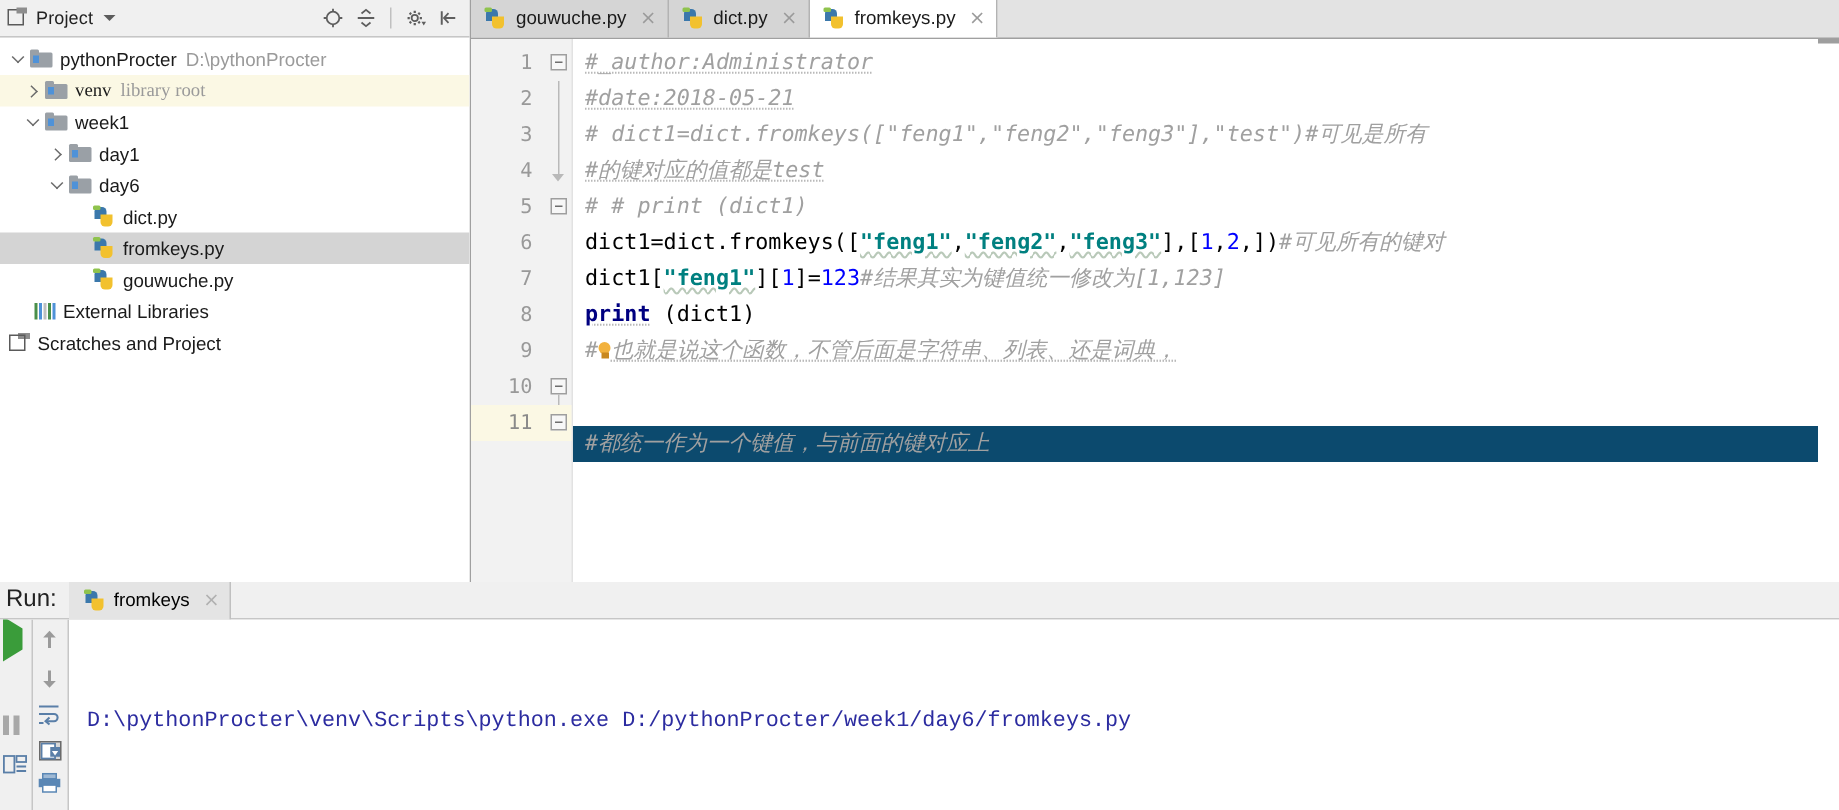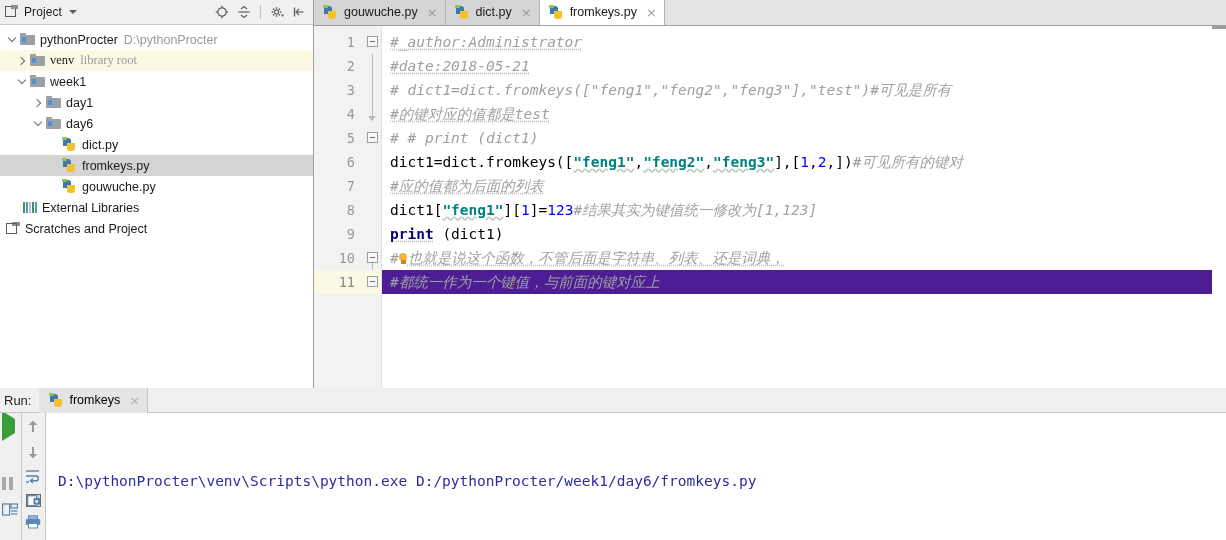--- a/index.html
+++ b/index.html
@@ -203,21 +203,21 @@
   #code {
     flex: 1; padding-top: 4px; position: relative;
     font-family: "DejaVu Sans Mono", monospace;
     font-size: 14.5px;
     overflow: hidden;
   }
   .cl {
     height: 24px; line-height: 24px; white-space: pre; padding-left: 8px;
     position: relative;
   }
-  .cl.cur { background: #4c1d95; }
+  .cl.cur { background: #0c4a6e; margin-top: 38px; }
   .cmt { color: #a0a0a0; font-style: italic; }
   .kw  { color: #000080; font-weight: bold; }
   .str { color: #008080; font-weight: bold; }
   .num { color: #0000ff; }
   .pln { color: #000000; }
   .typo { text-decoration: underline; text-decoration-style: dotted;
           text-decoration-color: #b9b9b9; text-underline-offset: 2px; }
   .typo-green { text-decoration: underline; text-decoration-style: wavy;
           text-decoration-color: #b9c9b9; text-underline-offset: 1px; }
   .bulb {
@@ -236,21 +236,21 @@
   }
   #hsplit { height: 1px; background: #a0a0a0; }
 
   
   #run-panel { flex: 1; display: flex; flex-direction: column; background: #fff; position: relative; }
   #run-header {
     height: 25px; flex: 0 0 25px; background: #f0f0f0;
     border-bottom: 1px solid #c6c6c6;
     display: flex; align-items: center; padding-left: 4px;
   }
-  #run-label { font-size: 13px; color: #222; margin-right: 8px; text-align: center; }
+  #run-label { font-size: 16px; color: #222; margin-right: 8px; text-align: center; }
   .run-tab {
     height: 25px; display: flex; align-items: center; padding: 0 7px 0 10px;
     background: #e4e4e4; border-right: 1px solid #c0c0c0; font-size: 12.5px;
   }
   .run-tab .x { margin-left: 9px; color: #b0b0b0; font-size: 13px; line-height: 1;
                 font-family: "DejaVu Sans", sans-serif; }
   #run-body { flex: 1; display: flex; position: relative; overflow: hidden; }
   #run-tools-l {
     width: 22px; flex: 0 0 22px; background: #f0f0f0; border-right: 1px solid #c6c6c6;
     display: flex; flex-direction: column; align-items: center; padding-top: 6px; gap: 11px;
@@ -267,21 +267,21 @@
   .stop-sq { width: 13px; height: 13px; background: #a8a8a8; }
   .pause-b { display: flex; gap: 3px; }
   .pause-b i { width: 4px; height: 13px; background: #a8a8a8; display: block; }
   .boxy { width: 15px; height: 13px; border: 1.4px solid #5a7fa8; position: relative; background: #fff; }
   .boxy.sel-bg { background: #d8d8d8; }
   #console {
     flex: 1; background: #ffffff; padding: 8px 0 0 12px;
     font-family: "DejaVu Sans Mono", monospace; font-size: 14.5px;
     color: #2c2ca0; line-height: 24px; white-space: pre; overflow: hidden;
   }
-  .cline { height: 24px; }
+  .cline { height: 24px; font-family: Liberation Mono, monospace; }
 </style>
 </head>
 <body>
 
 <div id="app">
 
   <div id="top">
 
     <div id="sidebar">
       <div id="sidebar-header">
@@ -516,21 +516,20 @@
           </div>
         </div>
 
         <div id="code">
           <div class="cl"><span class="cmt typo">#_author:Administrator</span></div>
           <div class="cl"><span class="cmt typo">#date:2018-05-21</span></div>
           <div class="cl"><span class="cmt"># dict1=dict.fromkeys(["feng1","feng2","feng3"],"test")#可见是所有</span></div>
           <div class="cl"><span class="cmt typo">#的键对应的值都是test</span></div>
           <div class="cl"><span class="cmt"># # print (dict1)</span></div>
           <div class="cl"><span class="pln">dict1=dict.fromkeys([</span><span class="str typo-green">"feng1"</span><span class="pln">,</span><span class="str typo-green">"feng2"</span><span class="pln">,</span><span class="str typo-green">"feng3"</span><span class="pln">],[</span><span class="num">1</span><span class="pln">,</span><span class="num">2</span><span class="pln">,</span><span class="pln">])</span><span class="cmt">#可见所有的键对</span></div>
-          <div class="cl"><span class="cmt typo">#应的值都为后面的列表</span></div>
           <div class="cl"><span class="pln">dict1[</span><span class="str typo-green">"feng1"</span><span class="pln">][</span><span class="num">1</span><span class="pln">]=</span><span class="num">123</span><span class="cmt">#结果其实为键值统一修改为[1,123]</span></div>
           <div class="cl"><span class="kw typo">print</span><span class="pln"> (dict1)</span></div>
           <div class="cl"><span class="cmt">#</span><span class="bulb"><span class="b1"></span><span class="b2"></span></span><span class="cmt typo">也就是说这个函数，不管后面是字符串、列表、还是词典，</span></div>
           <div class="cl cur"><span class="cmt">#都统一作为一个键值，与前面的键对应上</span></div>
         </div>
 
         <div id="right-strip">
           <div class="topmark"></div>
         </div>
       </div>

